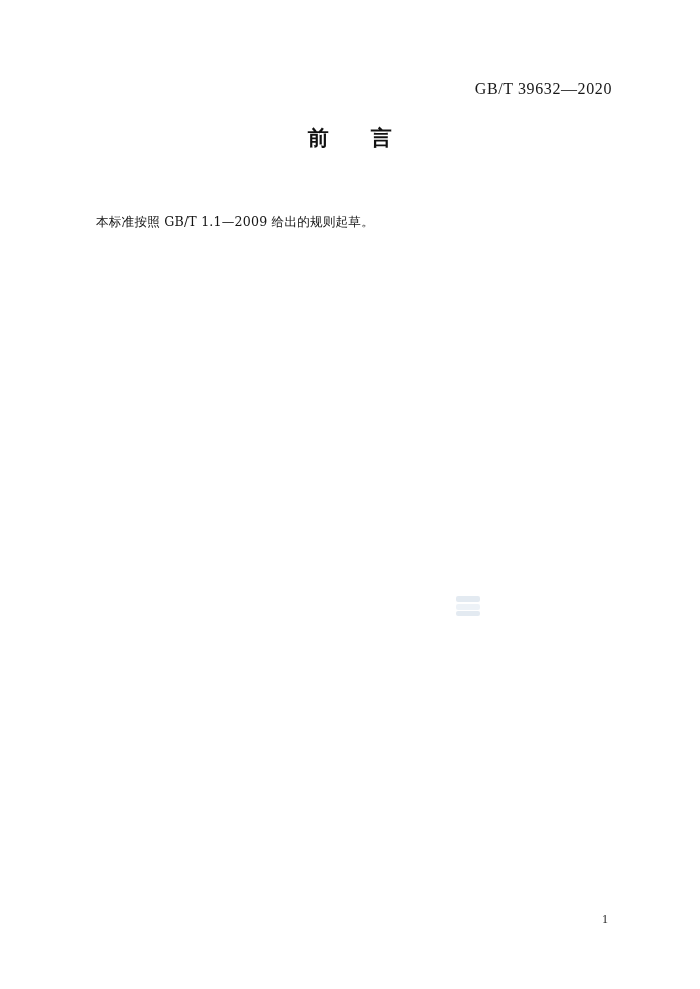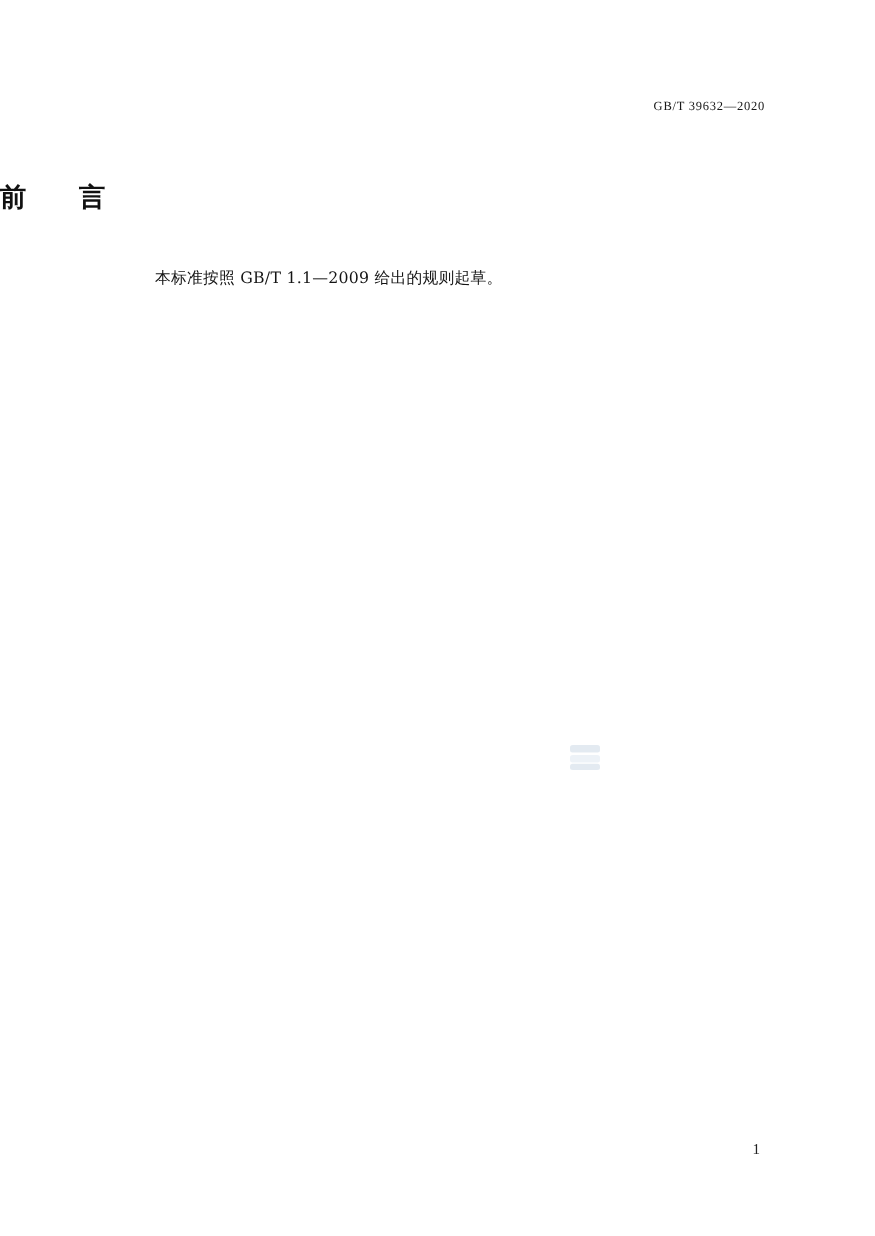--- a/index.html
+++ b/index.html
@@ -19,44 +19,45 @@
     position: absolute;
     inset: 0;
     width: 700px;
     height: 989px;
   }
   .header-code {
     position: absolute;
     top: 80px;
     right: 88px;
     font-family: "Liberation Serif", "DejaVu Serif", serif;
-    font-size: 10px;
+    font-size: 16px;
     letter-spacing: 0.6px;
     color: #171717;
     white-space: nowrap;
   }
   .doc-title {
     position: absolute;
-    top: 144px;
+    top: 124px;
     left: 0;
     width: 700px;
+    text-align: center;
     font-family: "DejaVu Serif", "Liberation Serif", serif;
     font-size: 21px;
     font-weight: 700;
     letter-spacing: 0.5px;
     color: #111111;
   }
   .doc-title .gap {
     display: inline-block;
     width: 26px;
   }
   .body-block {
     position: absolute;
     top: 198px;
-    left: 124px;
+    left: 96px;
     width: 500px;
   }
   .para {
     font-family: "DejaVu Serif", "Liberation Serif", serif;
     font-size: 12.6px;
     line-height: 21px;
     color: #141414;
     letter-spacing: 0.2px;
     white-space: nowrap;
   }

